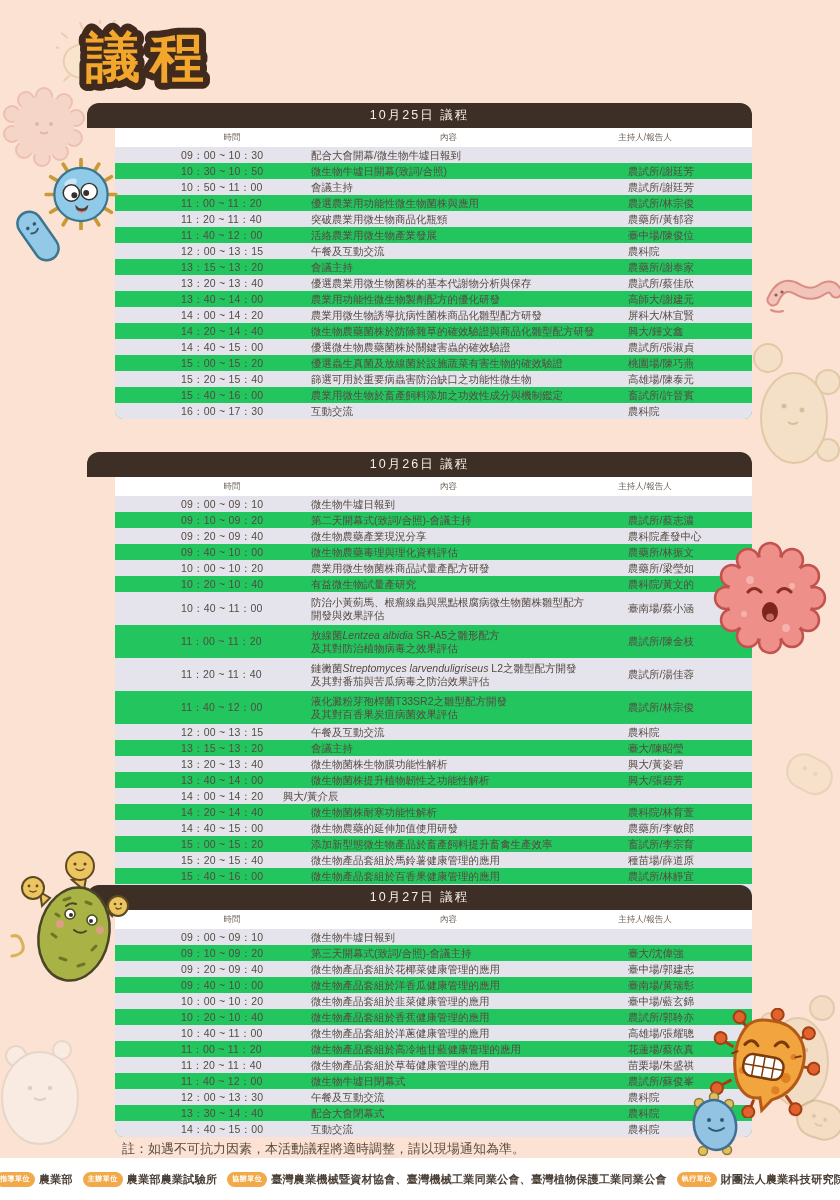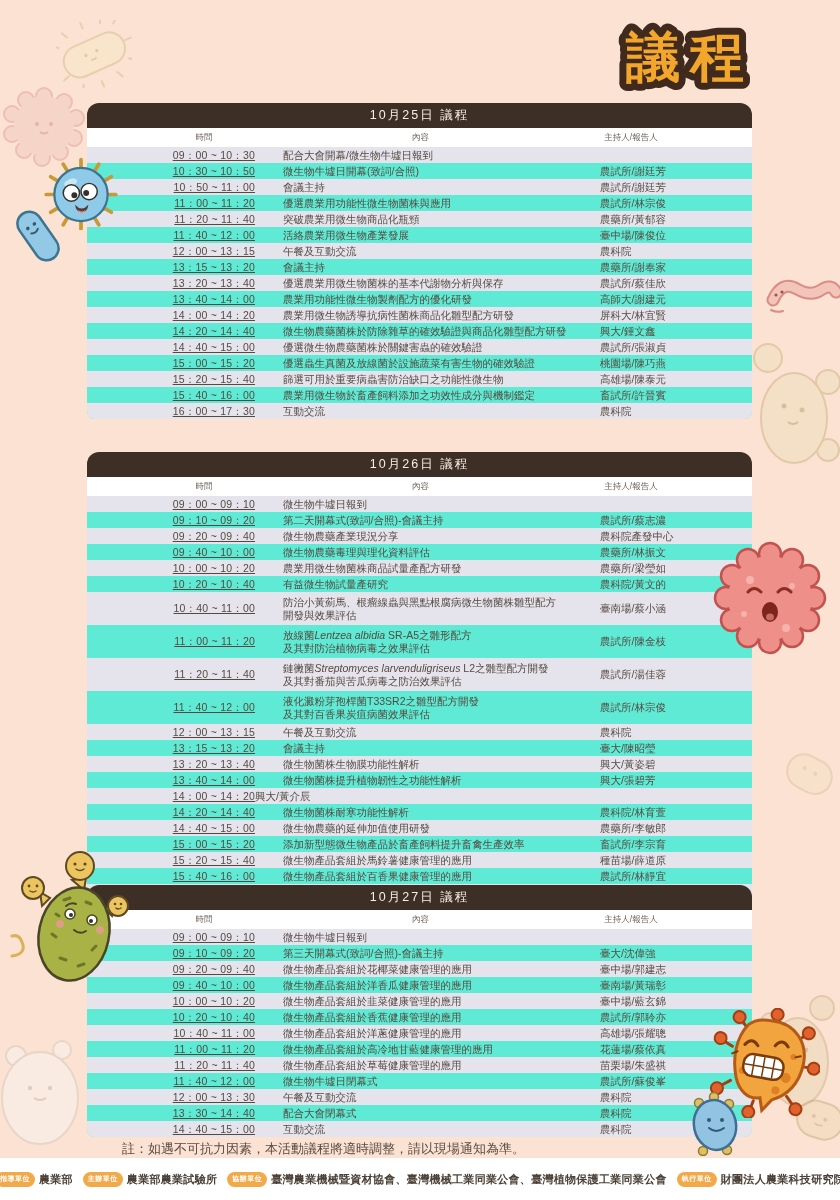--- a/index.html
+++ b/index.html
@@ -2,43 +2,43 @@
 <html style="--bg: #fbe2d2; --bar: #3e2f26; --stripe: #e5e4ed; --accent: #f2a62c; --outline: #3f2a1d; --badge: #f2a94a; --text: #564a40;"><head>
 <meta charset="utf-8">
 <style>
   html,body{margin:0;padding:0;}
   body{
     position:relative; width:840px; height:1200px; overflow:hidden;
     background:var(--bg,#fbe2d2);
     font-family:"Liberation Sans","DejaVu Sans",sans-serif;
     color:var(--text,#564a40);
   }
-  .title-wrap{position:absolute; left:16px; right:0; top:16px; text-align:right; z-index:2;}
+  .title-wrap{position:absolute; left:0; right:0; top:16px; text-align:left; z-index:2;}
   .sched{position:absolute; left:87px; width:665px; z-index:2;}
   #t0{top:103px;} #t1{top:452px;} #t2{top:885px;}
   .bar{
     height:25px; line-height:25px; background:var(--bar,#3e2f26);
     border-radius:12px 12px 0 0; color:#f6eee4; text-align:center;
     font-size:12.5px; letter-spacing:2px; font-weight:normal;
   }
-  .tbody{background:#5eead4; border-radius:0 0 8px 8px; overflow:hidden;}
+  .tbody{background:#22c55e; border-radius:0 0 8px 8px; overflow:hidden;margin-left:28px;}
   .thead{
     display:grid; grid-template-columns:168px 345px 1fr; height:19px;
     align-items:center; font-size:8.5px; color:#6e6156; background:#fff;
   }
   .thead .c1{text-align:center; padding-left:66px;}
   .thead .c2{text-align:center; transform:translateX(-7px);}
   .thead .c3{text-align:center; transform:translateX(-45px);}
   .row{
     display:grid; grid-template-columns:168px 345px 1fr; min-height:16px;
     align-items:center; font-size:10.5px; line-height:12.5px; color:var(--text,#564a40);
   }
   .row.alt{background:var(--stripe,#e5e4ed);}
   .row.tall{min-height:33px;}
-  .row .time{text-align:right; padding-left:66px; letter-spacing:.2px; white-space:nowrap;text-decoration:underline;}
+  .row .time{text-align:left; padding-left:66px; letter-spacing:.2px; white-space:nowrap;}
   .row .content{padding-left:28px;}
   .row .content i{font-style:italic;}
   .row .speaker{white-space:nowrap;}
   .note{position:absolute; left:122px; top:1140px; font-size:13px; color:#5a4c42; z-index:2;}
   .footer{
     position:absolute; left:0; top:1158px; width:840px; height:42px; background:#ffffff;
     display:flex; align-items:center; justify-content:center; gap:10px; z-index:4;
   }
   .unit{display:flex; align-items:center; gap:4px; white-space:nowrap;}
   .pill{

